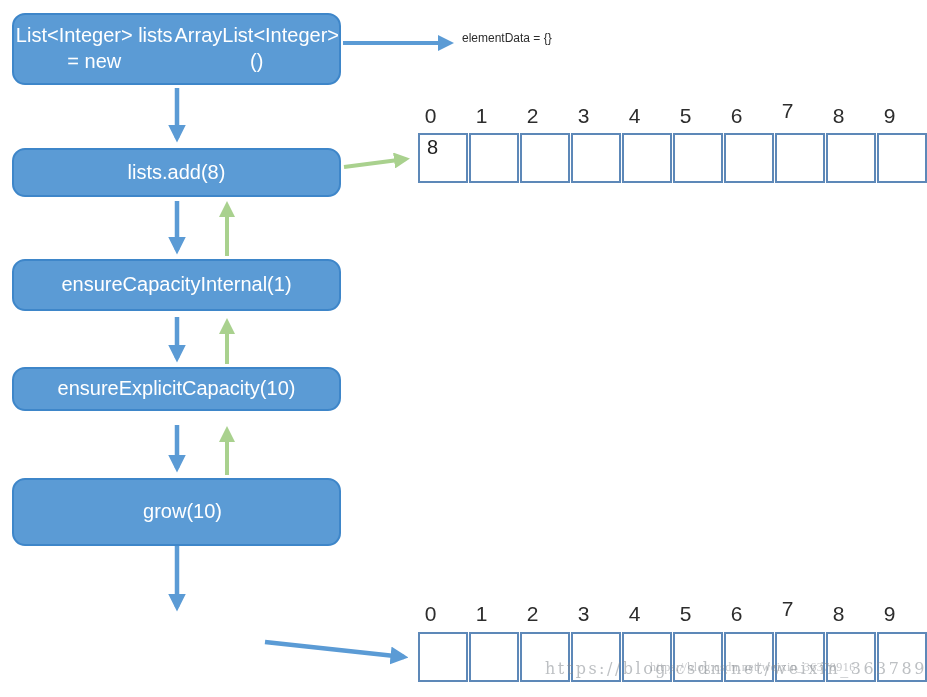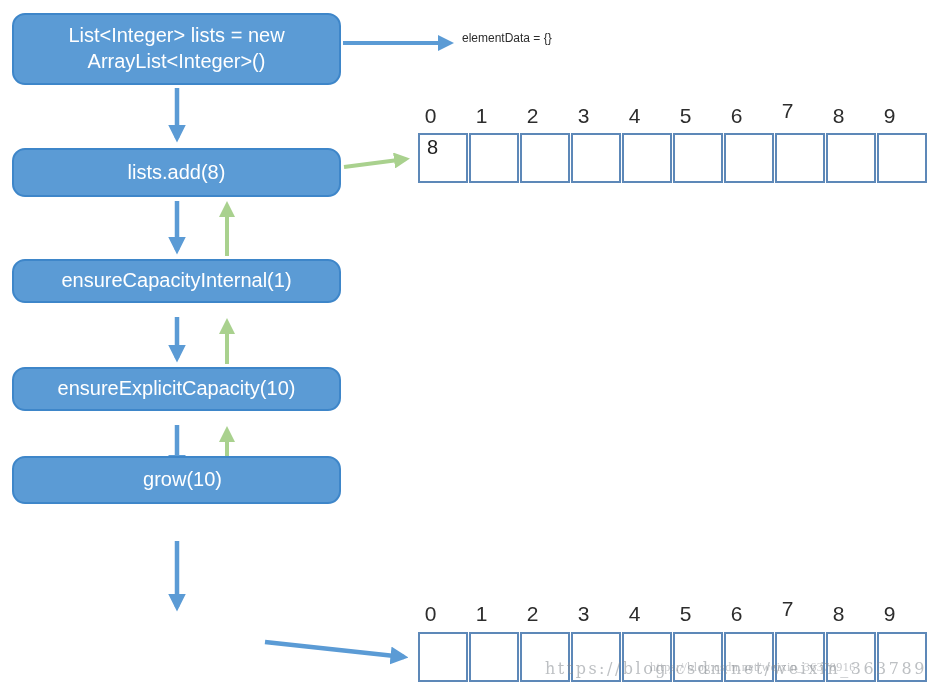--- a/index.html
+++ b/index.html
@@ -14,30 +14,30 @@
 
   
   .fbox {
     position: absolute;
     left: 12px; width: 329px;
     box-sizing: border-box;
     background: var(--box-fill, #5B9BD5);
     border: 2px solid var(--box-border, #3E86C9);
     border-radius: 13px;
     color: var(--box-text, #ffffff);
-    display: flex; flex-direction: column;
+    display: flex; 
     align-items: center; justify-content: center;
     font-size: 20px; line-height: 1.28;
     text-align: center;
   }
   #box-declare { top: 13px; height: 72px; }
   #box-add { top: 148px; height: 49px; }
-  #box-eci { top: 259px; height: 44px; text-align: center; }
+  #box-eci { top: 259px; height: 52px; text-align: center; }
   #box-eec { top: 367px; height: 44px; }
-  #box-grow { top: 456px; height: 48px; padding-left: 12px; }
+  #box-grow { top: 478px; height: 68px; padding-left: 12px; }
 
   
   .plain {
     position: absolute;
     color: var(--text-dark, #2d2d2d);
     font-size: 12px;
     white-space: nowrap;
   }
   #elementdata-empty { left: 462px; top: 31px; }
   #elementdata-label { left: 114px; top: 629px; font-size: 21px; }

